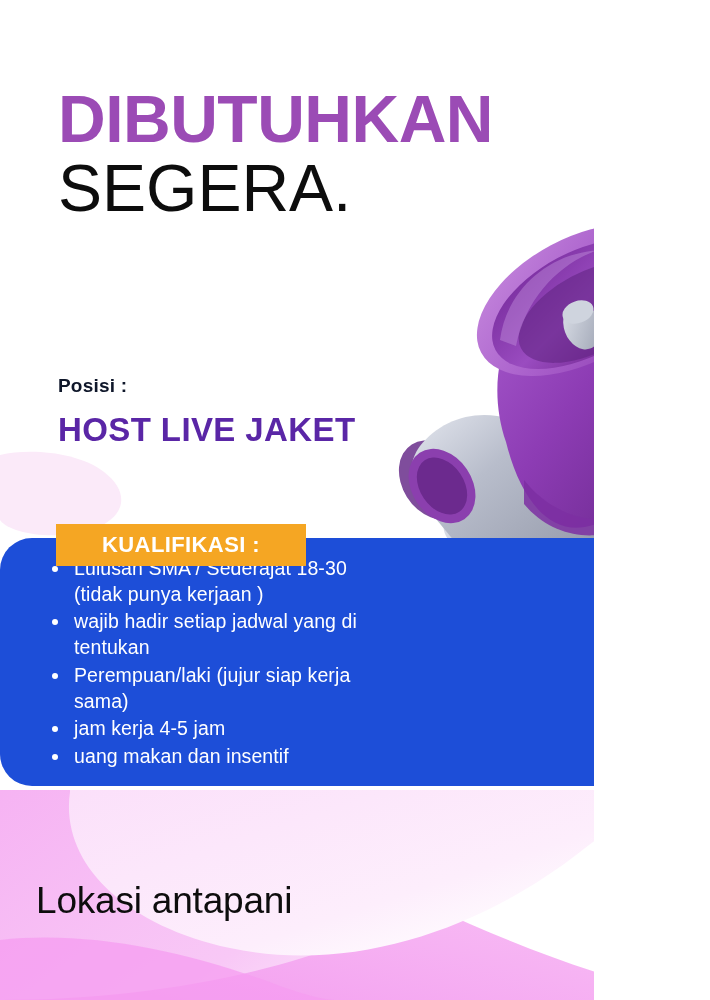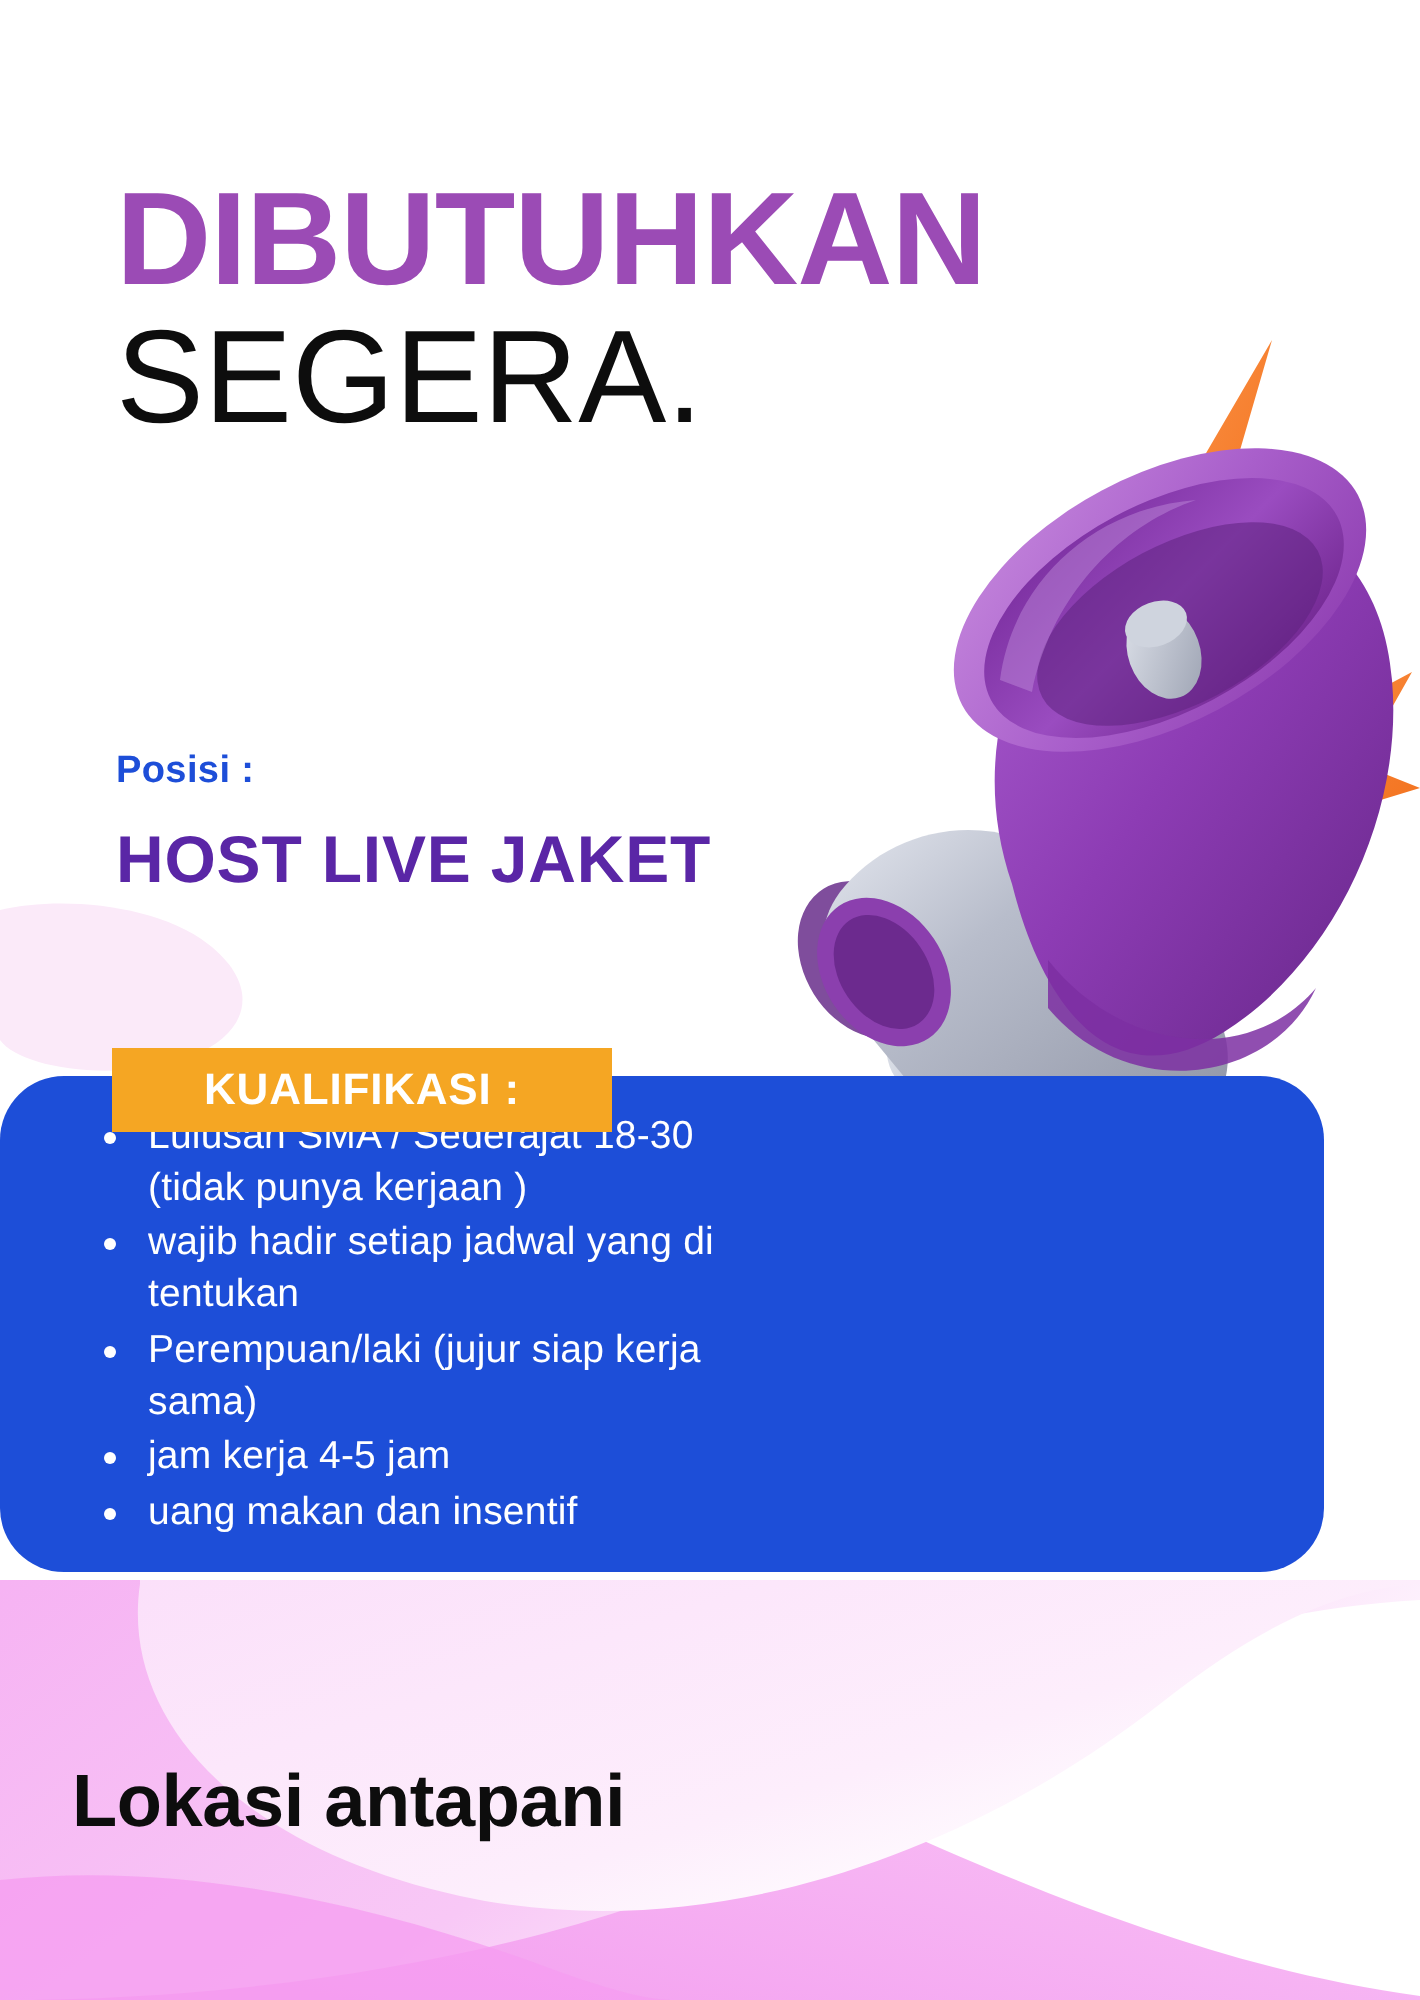--- a/index.html
+++ b/index.html
@@ -5,21 +5,21 @@
   html, body {
     margin: 0;
     padding: 0;
     background: #ffffff;
   }
   body {
     font-family: "Liberation Sans", sans-serif;
   }
   .poster {
     position: relative;
-    width: 710px;
+    width: 594px;
     height: 1000px;
     overflow: hidden;
     background: #ffffff;
   }
 
   
   .bg-layer {
     position: absolute;
     inset: 0;
     width: 710px;
@@ -53,21 +53,21 @@
     white-space: nowrap;
   }
 
   
   .posisi-label {
     position: absolute;
     left: 58px;
     top: 375px;
     font-size: 19px;
     font-weight: 700;
-    color: #1d4ed8;
+    color: #0f172a;
     letter-spacing: 0.2px;
   }
   .posisi-value {
     position: absolute;
     left: 58px;
     top: 411px;
     font-size: 33px;
     font-weight: 700;
     color: #5a26a6;
     letter-spacing: 0.4px;
@@ -134,21 +134,21 @@
     border-radius: 50%;
     background: #ffffff;
   }
 
   
   .lokasi {
     position: absolute;
     left: 36px;
     top: 880px;
     font-size: 37px;
-    font-weight: 700;
+    font-weight: 400;
     color: #0d0d0d;
     letter-spacing: -0.2px;
     z-index: 7;
   }
 
   
   .illustration {
     position: absolute;
     left: 350px;
     top: 150px;

